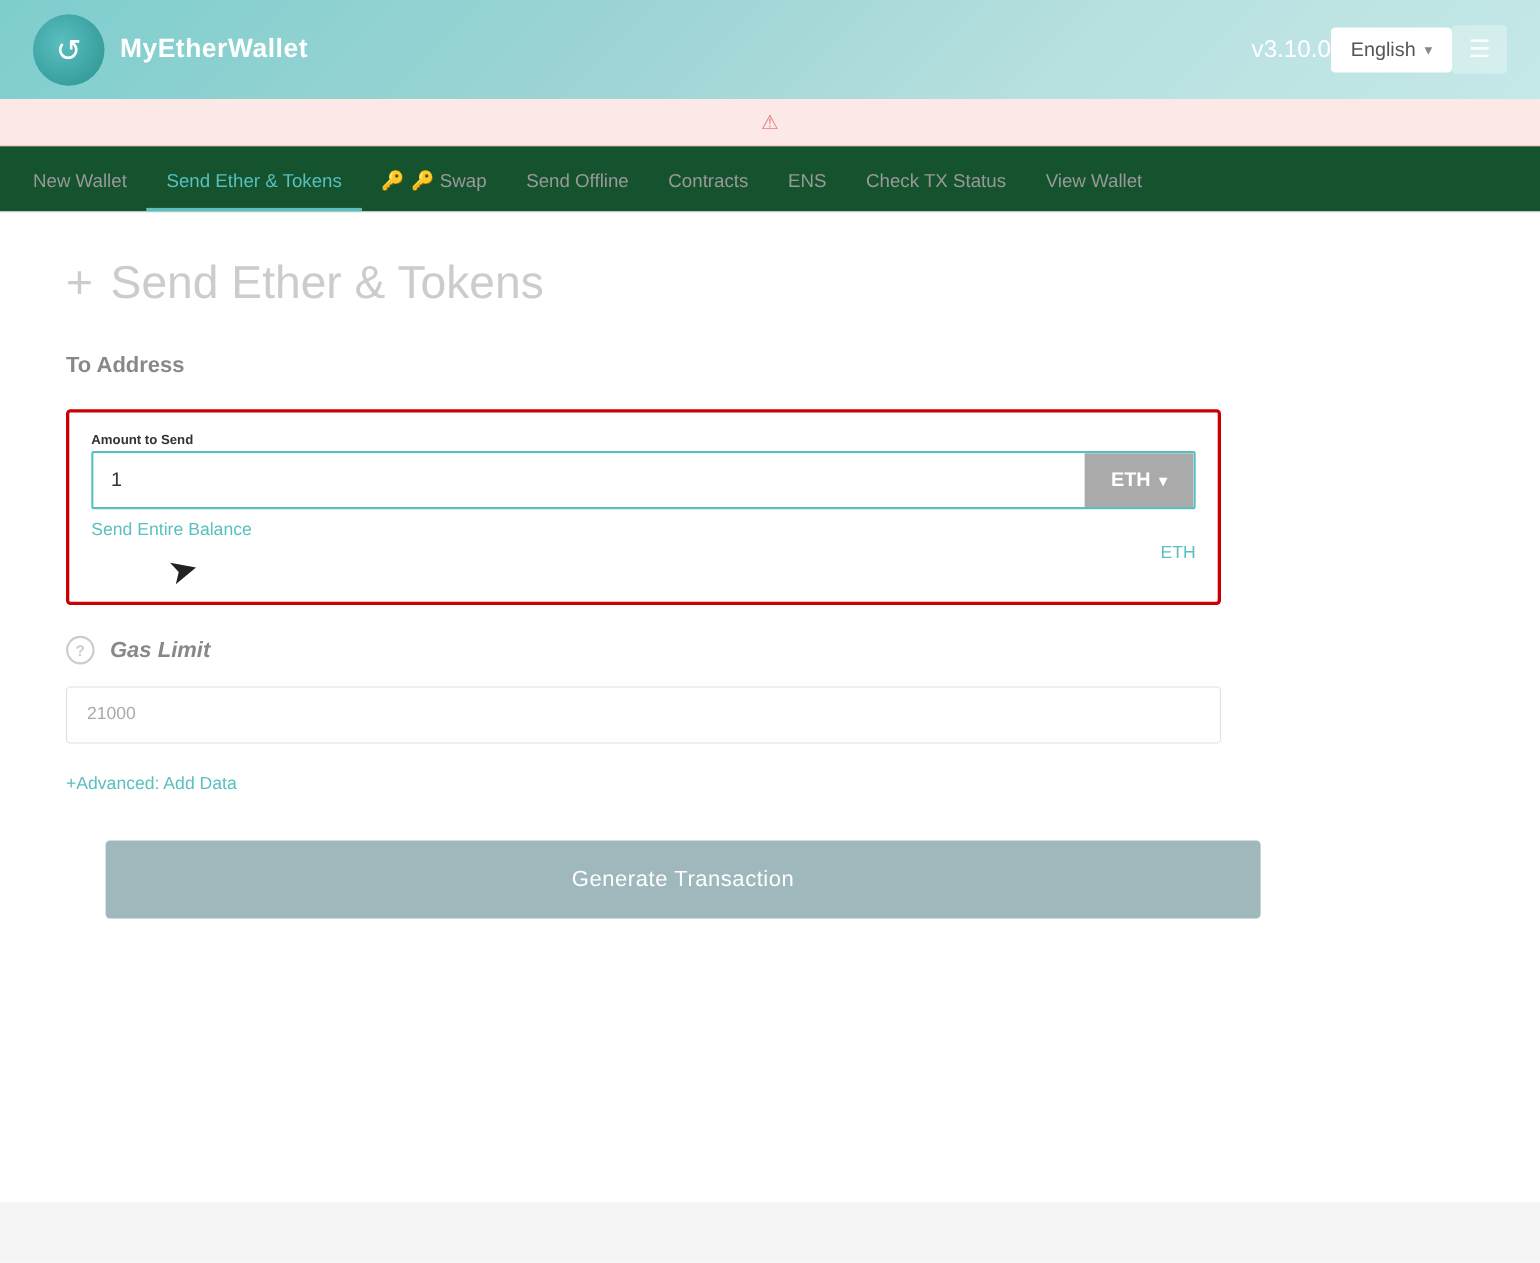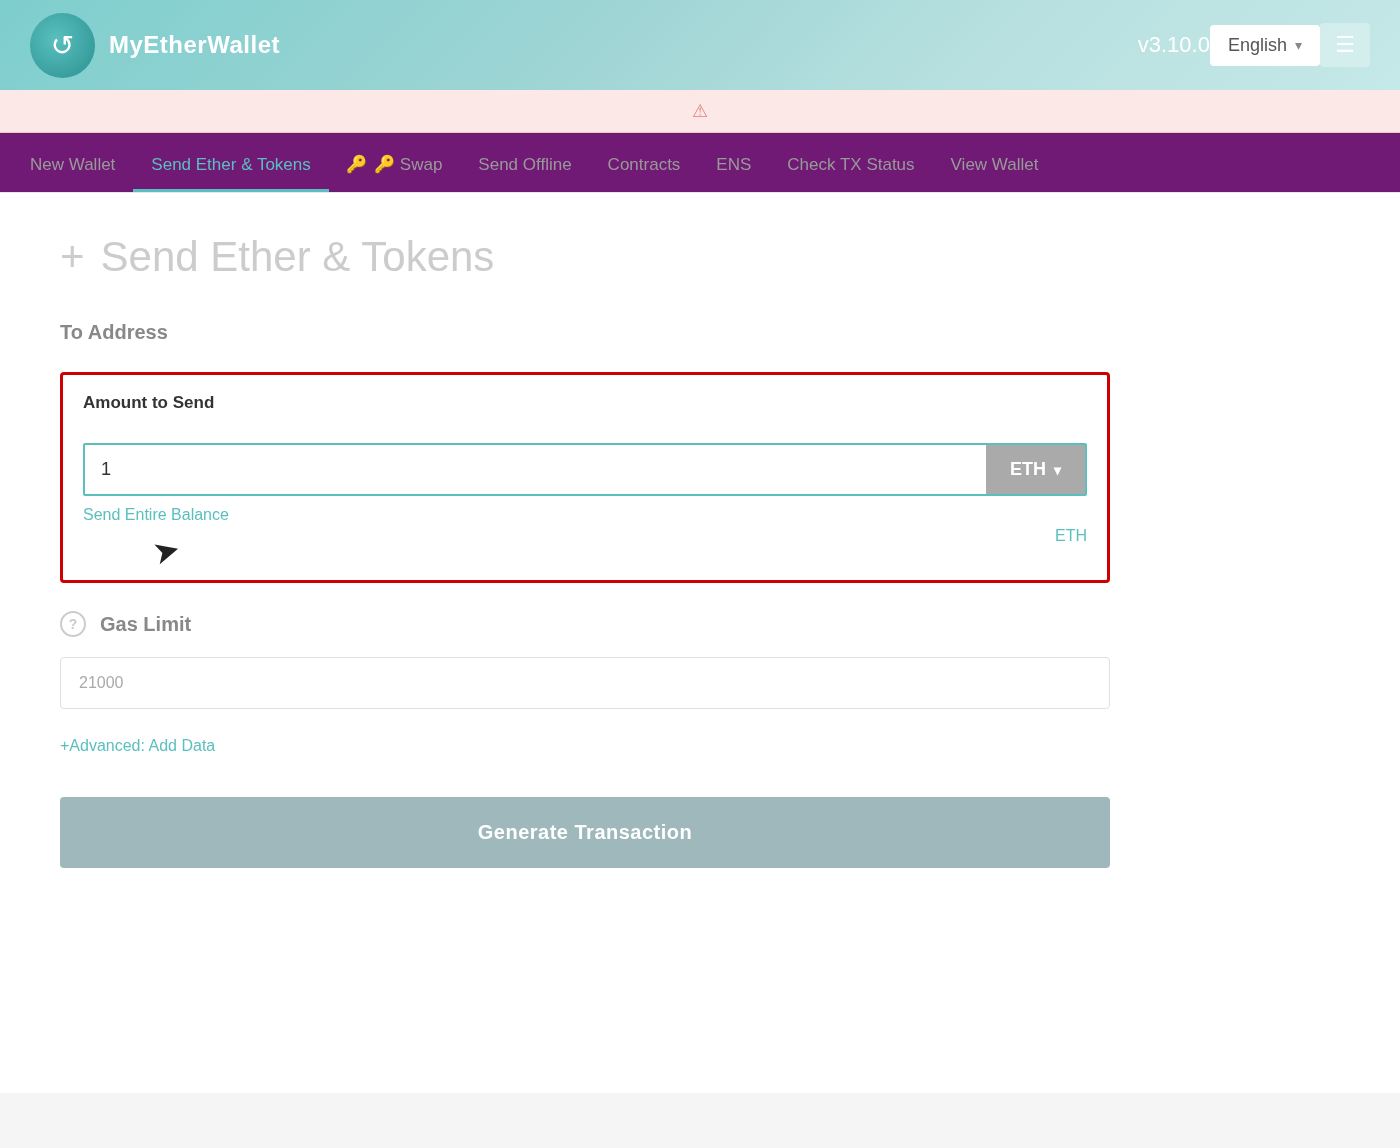--- a/index.html
+++ b/index.html
@@ -101,21 +101,21 @@
       line-height: 1.5;
     }
     .warning-icon {
       color: #e08080;
       font-size: 18px;
       flex-shrink: 0;
     }
 
     
     .nav {
-      background: #701a75;
+      background: #14532d;
       padding: 0 30px;
       display: flex;
       align-items: flex-end;
       border-bottom: 1px solid #e8e8e8;
       height: 60px;
       gap: 0;
     }
     .nav-item {
       padding: 0 18px 14px;
       font-size: 17px;
@@ -206,24 +206,24 @@
     }
 
     
     .amount-box {
       border: 3px solid #cc0000;
       border-radius: 4px;
       padding: 18px 20px 14px;
       margin-bottom: 28px;
     }
     .amount-label {
-      font-size: 17px;
+      font-size: 12px;
       font-weight: 700;
       color: #333;
-      margin-bottom: 30px;
+      margin-bottom: 3px;
       display: block;
     }
     .amount-input-row {
       display: flex;
       align-items: stretch;
       border: 2px solid #5abfbf;
       border-radius: 2px;
       overflow: hidden;
       margin-bottom: 10px;
     }
@@ -321,24 +321,25 @@
     
     .generate-btn {
       width: 100%;
       max-width: 1050px;
       padding: 24px;
       background: #9eb8bc;
       border: none;
       border-radius: 4px;
       color: white;
       font-size: 20px;
-      font-weight: 700;
+      font-weight: 400;
       cursor: pointer;
       letter-spacing: 0.5px;
       margin-top: 10px;
+      margin-left: 36px;
     }
   </style>
 </head>
 <body>
 
 <header class="header">
   <div class="header-logo">
     <div class="logo-icon">↺</div>
     <span class="header-title">MyEtherWallet</span>
   </div>
@@ -394,21 +395,21 @@
           <span class="cursor-arrow">➤</span>
         </div>
         <span class="eth-dropdown-hint">ETH</span>
       </div>
     </div>
 
     
     <div class="field-group">
       <div class="gas-row">
         <div class="gas-info-icon">?</div>
-        <label class="field-label" style="margin-bottom:0;">Gas Limit</label>
+        <label class="field-label" style="margin-bottom:0;font-style:italic;">Gas Limit</label>
       </div>
       <input class="field-input" type="text" value="21000" style="margin-top: 10px;">
     </div>
 
     
     <a class="advanced-link">+Advanced: Add Data</a>
 
     
     <button class="generate-btn">Generate Transaction</button>
   </div>

